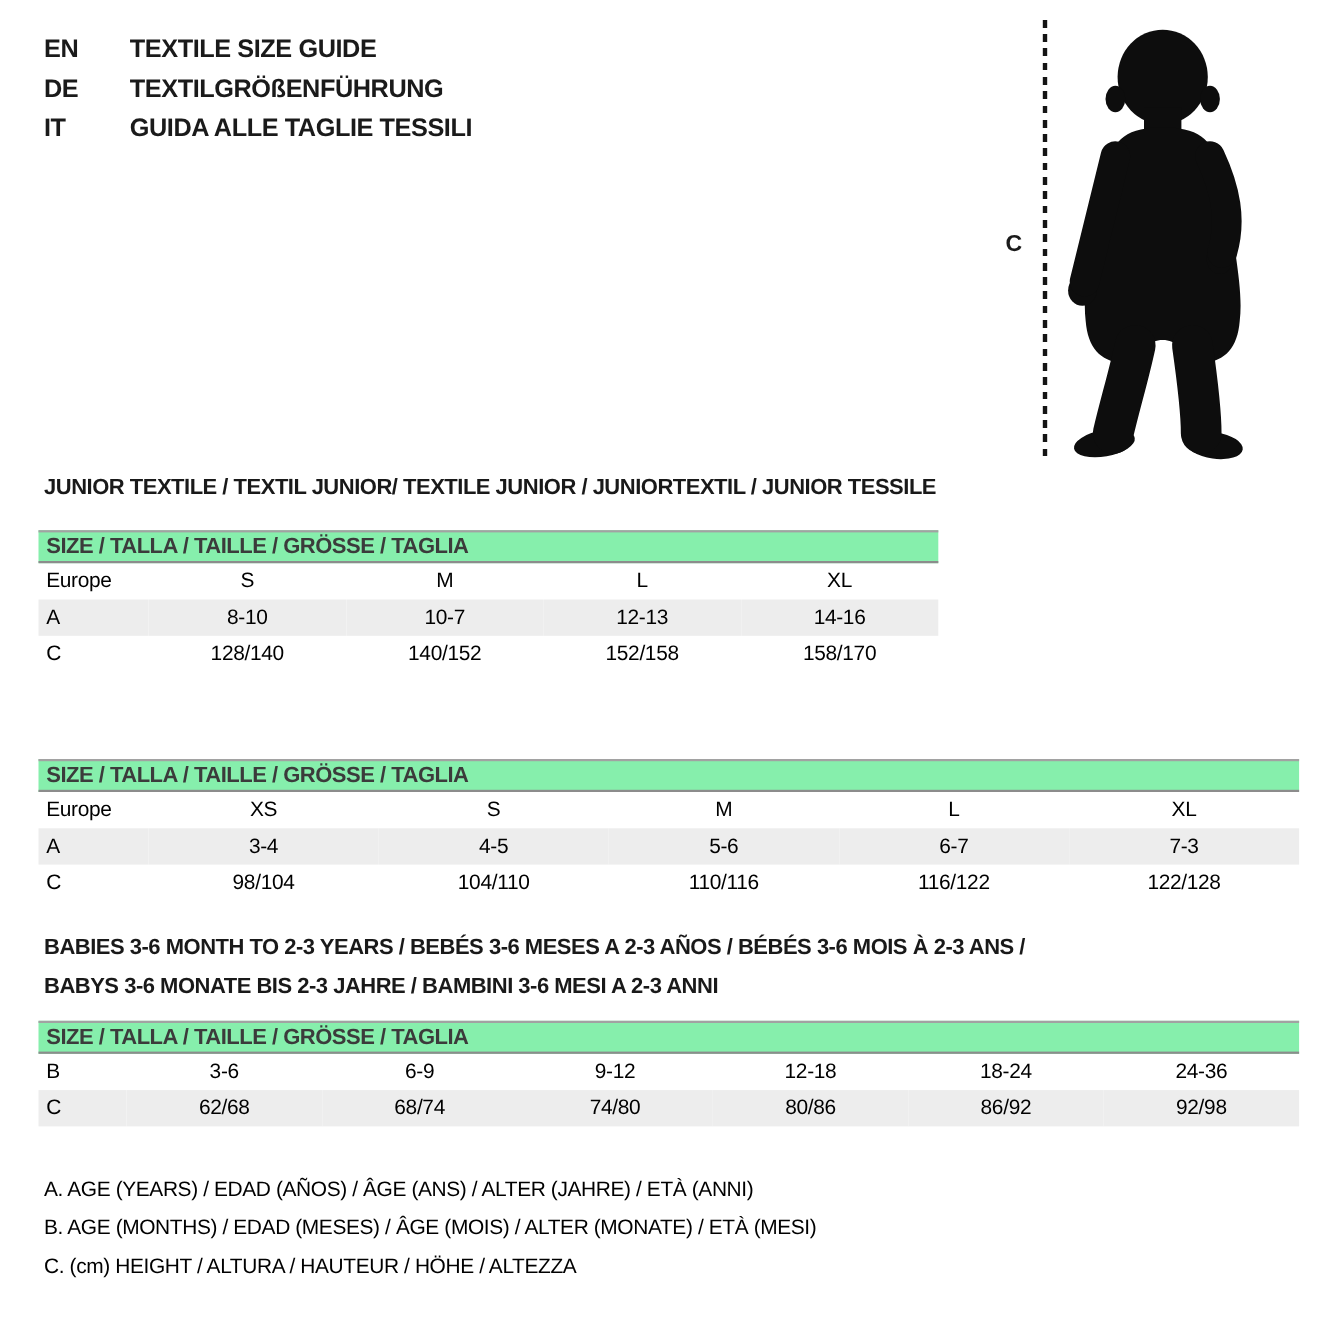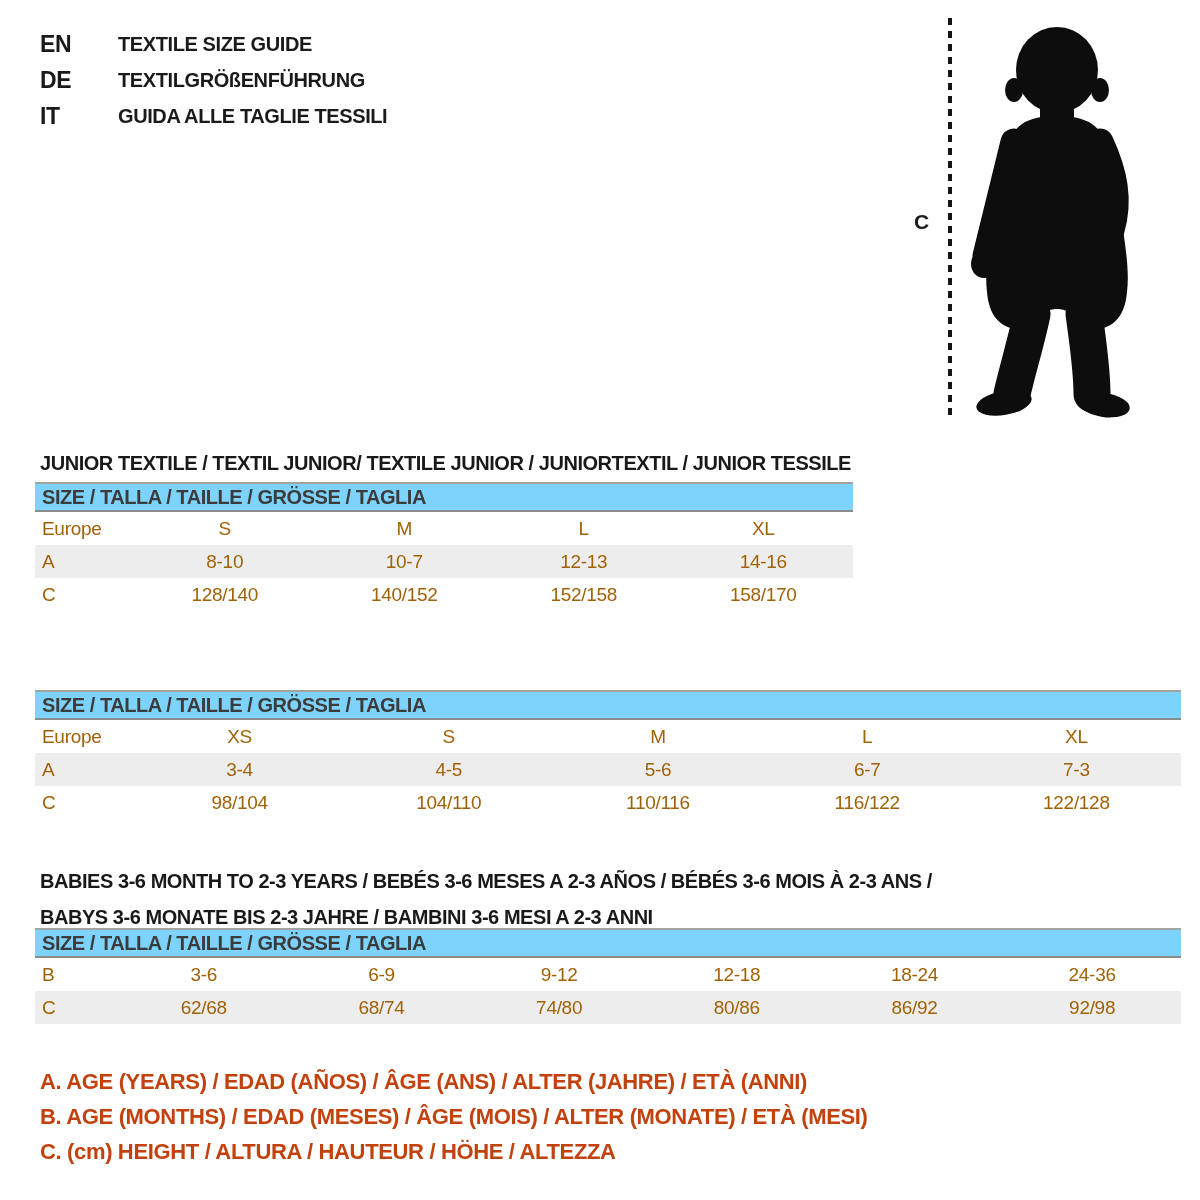--- a/index.html
+++ b/index.html
@@ -4,52 +4,52 @@
 <style>
   * { margin:0; padding:0; box-sizing:border-box; }
   html,body { width:1200px; height:1200px; background:#ffffff; }
   body { font-family:"Liberation Sans", sans-serif; color:#1a1a1a; }
   .canvas { position:relative; width:1200px; height:1200px; overflow:hidden; background:#fff; }
 
   
   .lang-list { position:absolute; left:40px; top:26px; }
   .lang-row { display:flex; line-height:36px; }
   .lang-code { width:78px; font-size:23px; font-weight:700; letter-spacing:-0.4px; }
-  .lang-label { font-size:20px; font-weight:700; letter-spacing:-0.4px; }
+  .lang-label { font-size:23px; font-weight:700; letter-spacing:-0.4px; }
 
   
   .figure { position:absolute; left:900px; top:10px; width:280px; height:420px; }
   .dash-line { position:absolute; left:48px; top:8px; width:4px; height:400px;
     background:repeating-linear-gradient(to bottom, #141414 0 7px, transparent 7px 13px); }
   .measure-label { position:absolute; left:14px; top:200px; font-size:21px; font-weight:700; }
   .figure svg { position:absolute; left:62px; top:6px; }
 
   
   .sec-title { position:absolute; left:40px; font-size:20px; font-weight:700;
-    letter-spacing:-0.45px; color:#191919; white-space:nowrap;margin-top:20px; }
+    letter-spacing:-0.45px; color:#191919; white-space:nowrap; }
   .sec-title .sub { font-size:13px; vertical-align:-4px; }
   .keep-space { white-space:pre; }
   .two-line { line-height:36px; }
 
   
   .size-table-wrap { position:absolute; left:35px; }
-  .size-bar { height:30px; background:#7dd3fc; border-top:2px solid #a2a2a2; border-bottom:2px solid #8c8c8c;
+  .size-bar { height:30px; background:#86efac; border-top:2px solid #a2a2a2; border-bottom:2px solid #8c8c8c;
     display:flex; align-items:center; padding-left:7px; font-size:20px; font-weight:700;
     letter-spacing:-0.45px; color:#3b3b3b; }
   table { border-collapse:collapse; table-layout:fixed; }
-  td { height:33px; font-size:19px; letter-spacing:-0.3px; color:#a16207; text-align:center; vertical-align:middle; }
+  td { height:33px; font-size:19px; letter-spacing:-0.3px; color:#000000; text-align:center; vertical-align:middle; }
   td.row-label { text-align:left; padding-left:7px; }
   tr.stripe td { background:#ededed; }
 
   .w-junior { width:818px; }
   .w-wide { width:1146px; }
 
   
   .legend { position:absolute; left:40px; top:1064px; }
-  .legend-line { font-size:22px; font-weight:700; letter-spacing:-0.35px; line-height:35px; color:#c2410c; }
+  .legend-line { font-size:19px; font-weight:400; letter-spacing:-0.35px; line-height:35px; color:#000000; }
 </style>
 </head>
 <body>
 
 <div class="canvas">
 
   <div class="lang-list">
     <div class="lang-row">
       <span class="lang-code">EN</span>
       <span class="lang-label">TEXTILE SIZE GUIDE</span>

